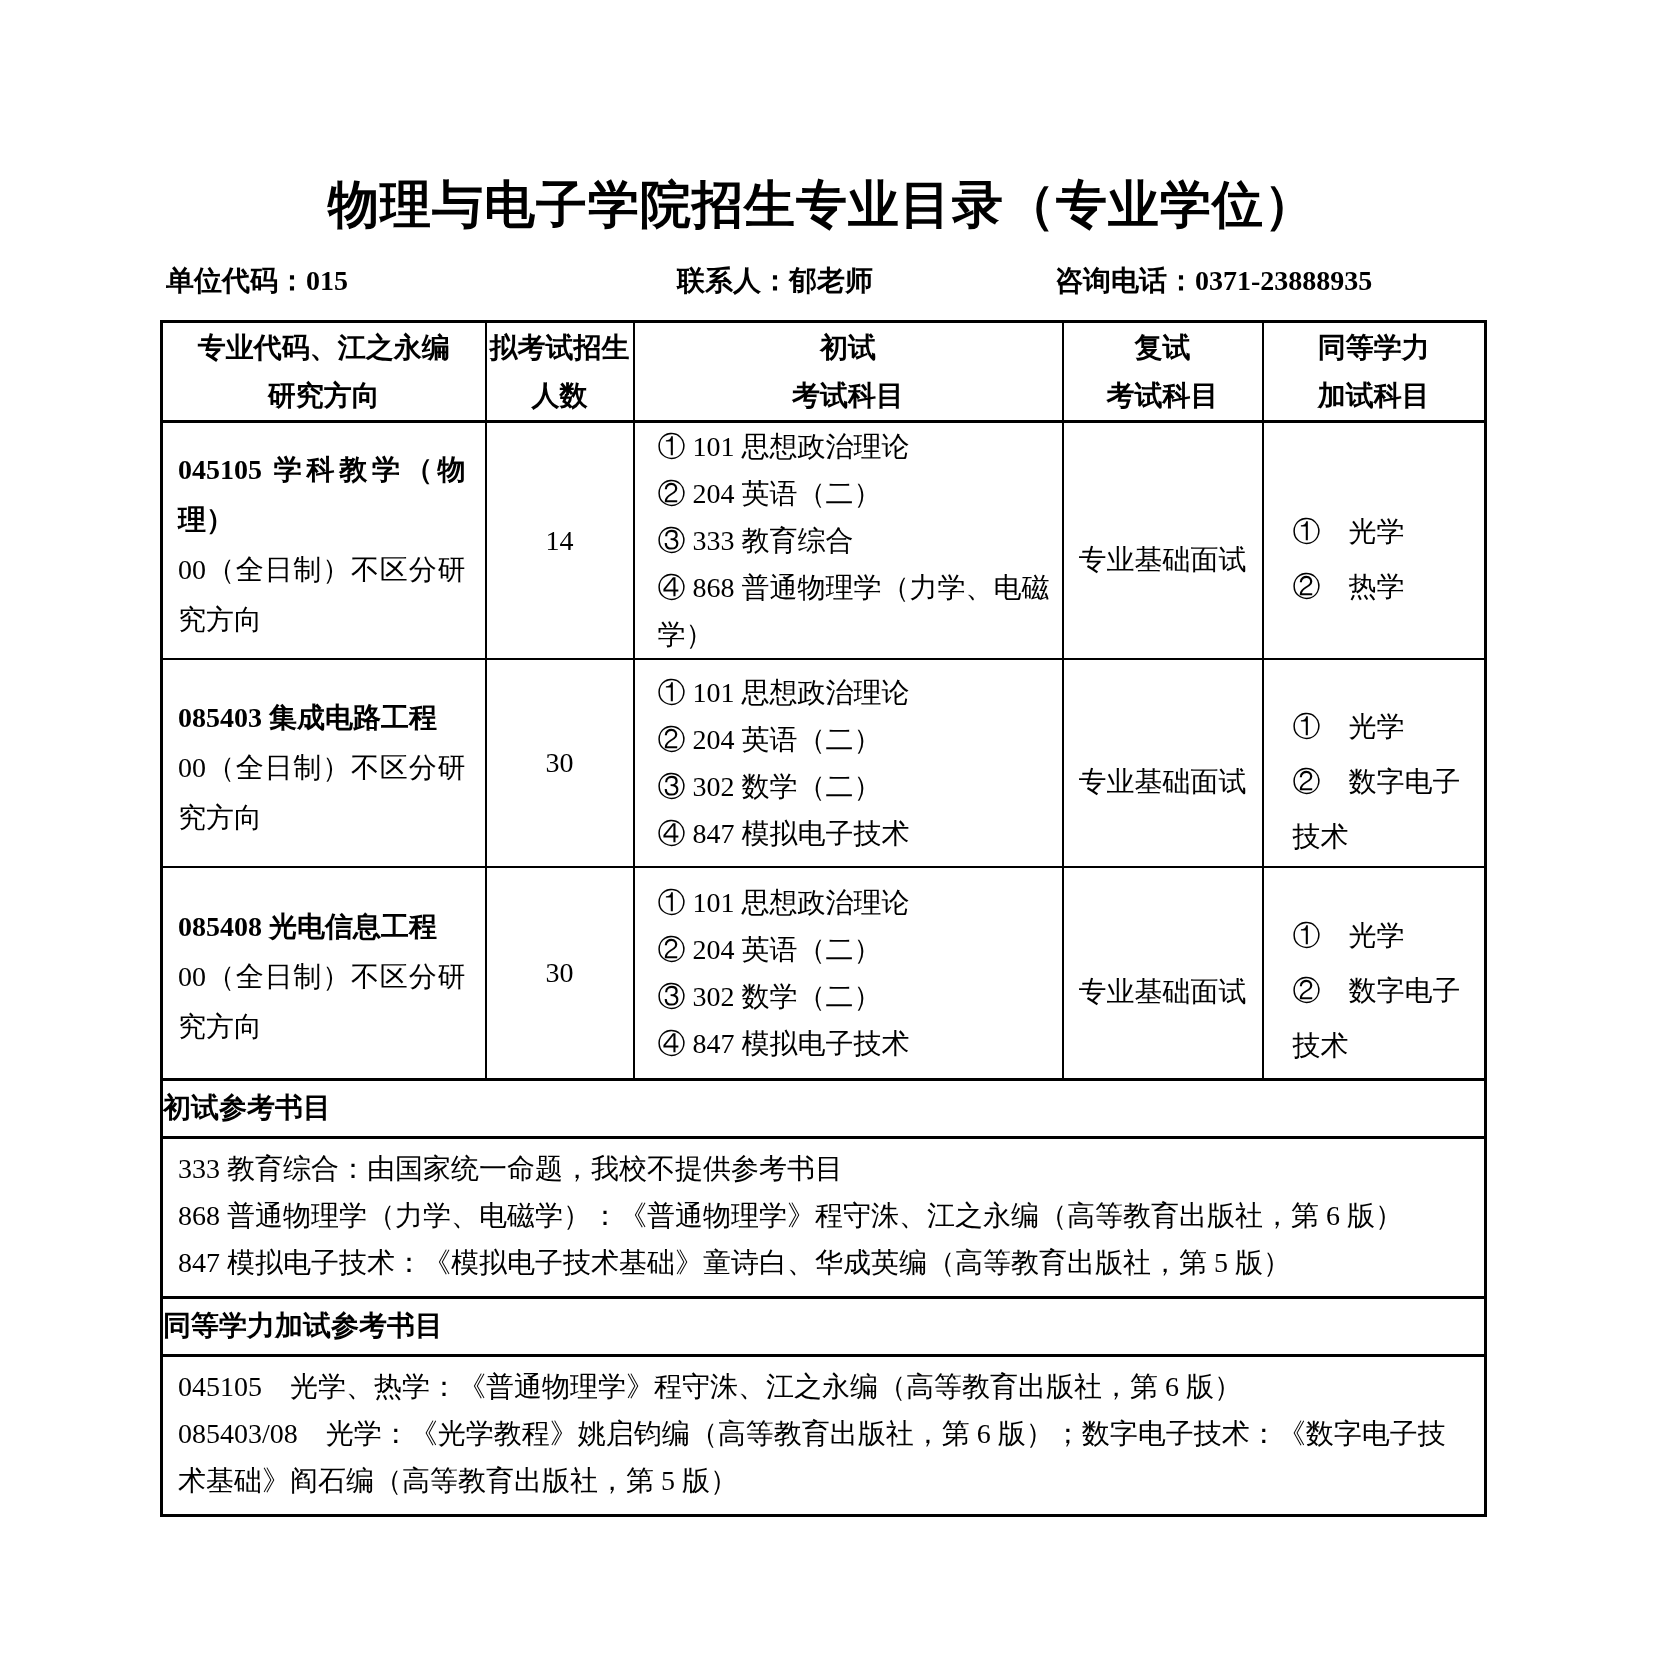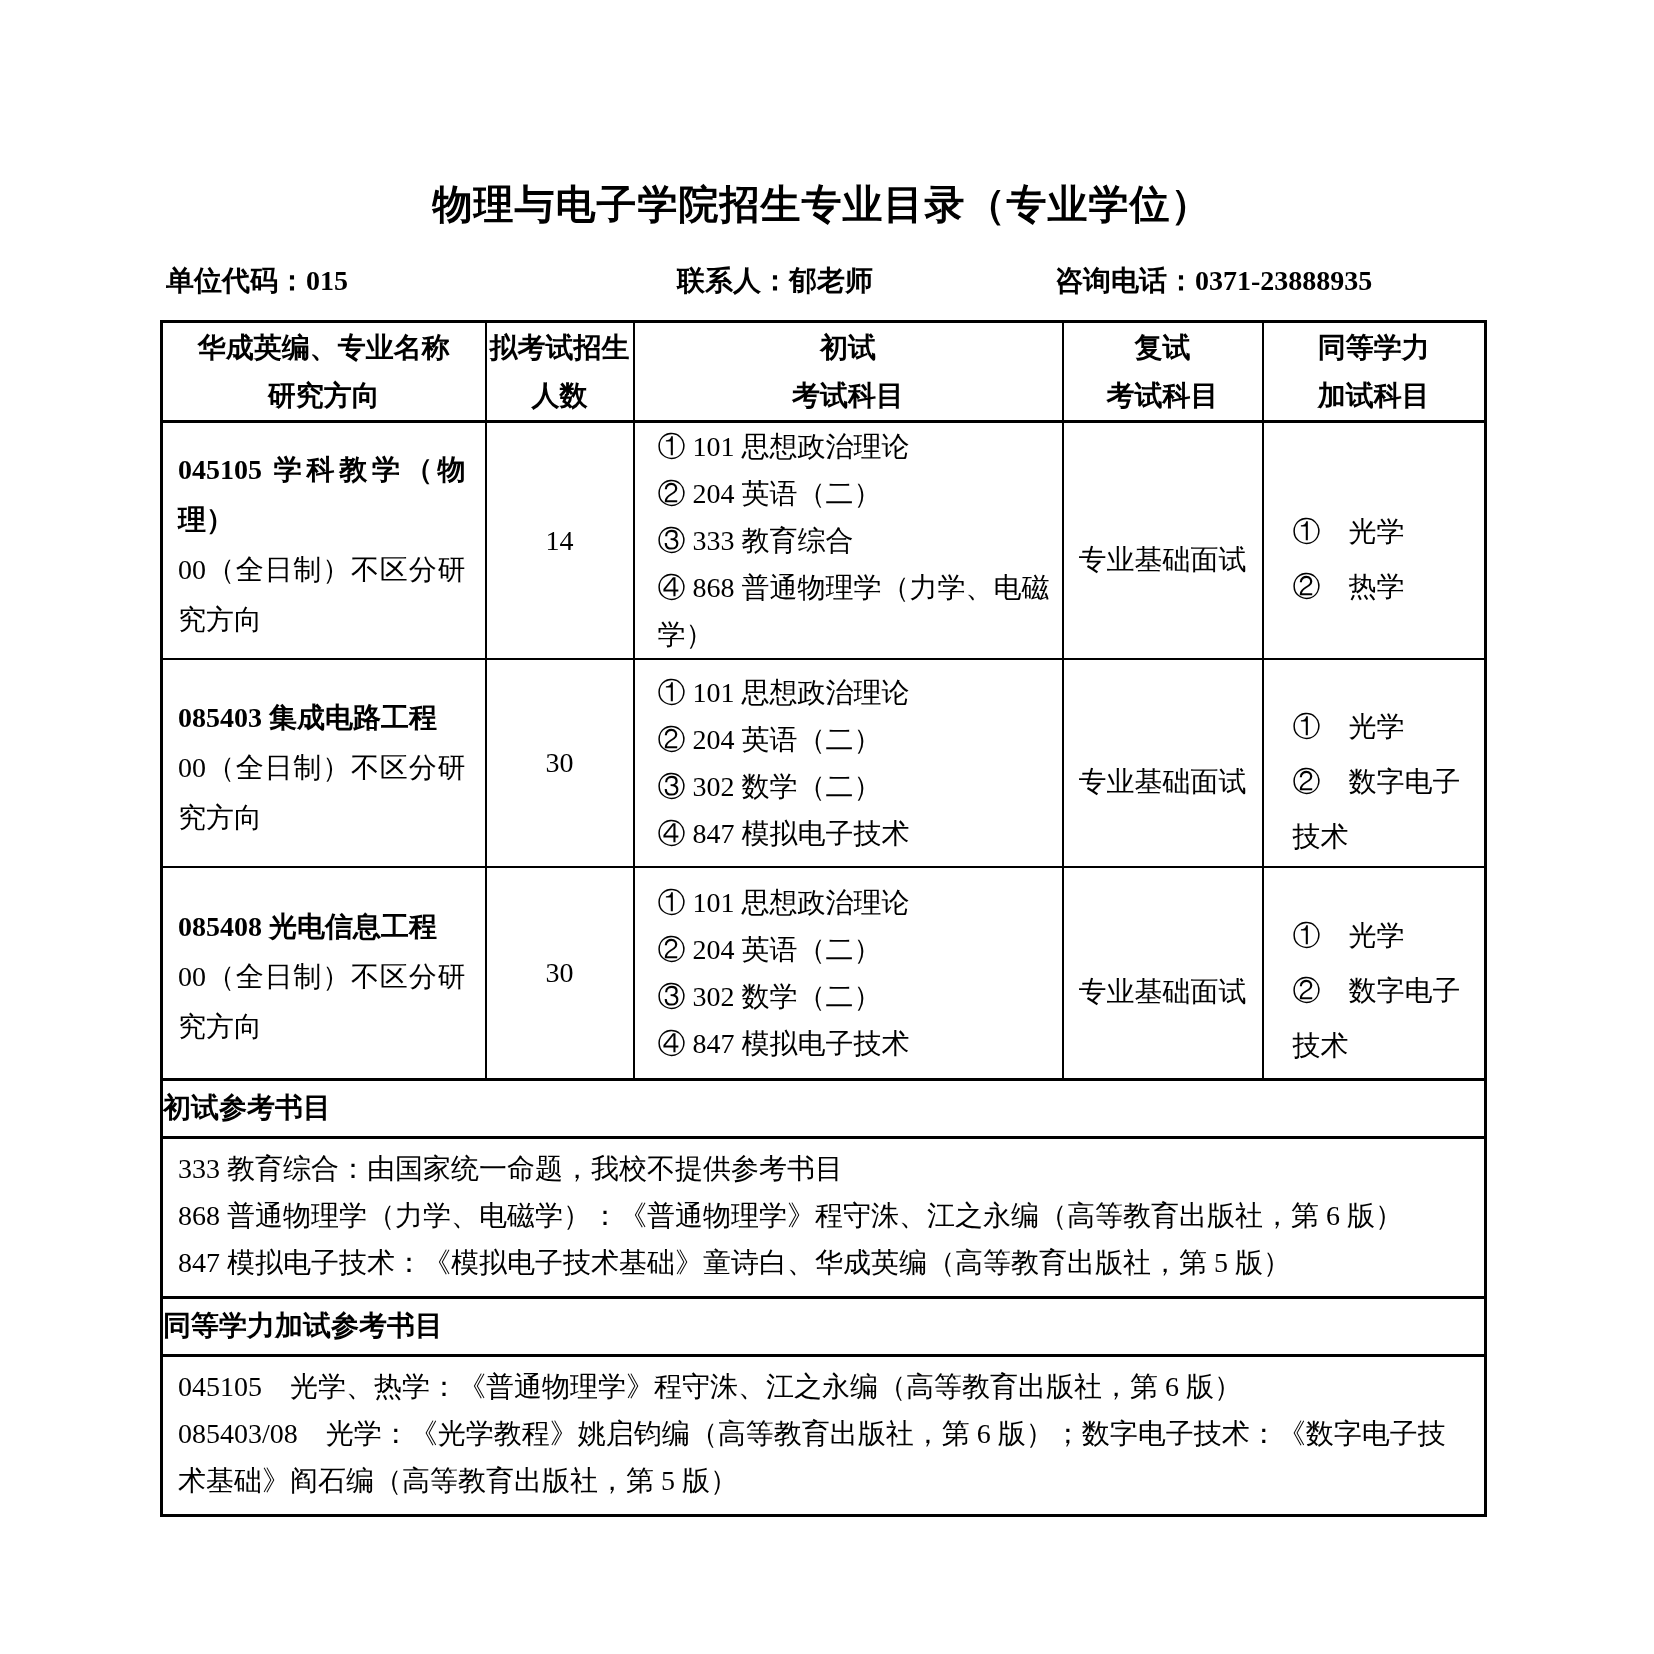--- a/index.html
+++ b/index.html
@@ -10,21 +10,21 @@
     color: #000;
     font-family: "Liberation Serif", "DejaVu Serif", serif;
     overflow: hidden;
   }
   .content {
     width: 1324px;
     margin-left: 160px;
     padding-top: 180px;
   }
   .doc-title {
-    font-size: 40px;
+    font-size: 51px;
     font-weight: bold;
     text-align: center;
     line-height: 50px;
     letter-spacing: 1px;
     white-space: nowrap;
   }
   .info-row {
     position: relative;
     height: 34px;
     margin-top: 32px;
@@ -126,21 +126,21 @@
     <colgroup>
       <col style="width:324px">
         <col style="width:148px">
         <col style="width:429px">
         <col style="width:200px">
         <col style="width:223px">
     </colgroup>
     <thead>
       <tr class="header-row">
         <th class="hdr-name">
-          <div>华成英编、专业名称</div>
+          <div>专业代码、江之永编</div>
           <div>研究方向</div>
         </th>
         <th class="hdr-quota">
           <div>拟考试招生</div>
           <div>人数</div>
         </th>
         <th>
           <div>初试</div>
           <div>考试科目</div>
         </th>

